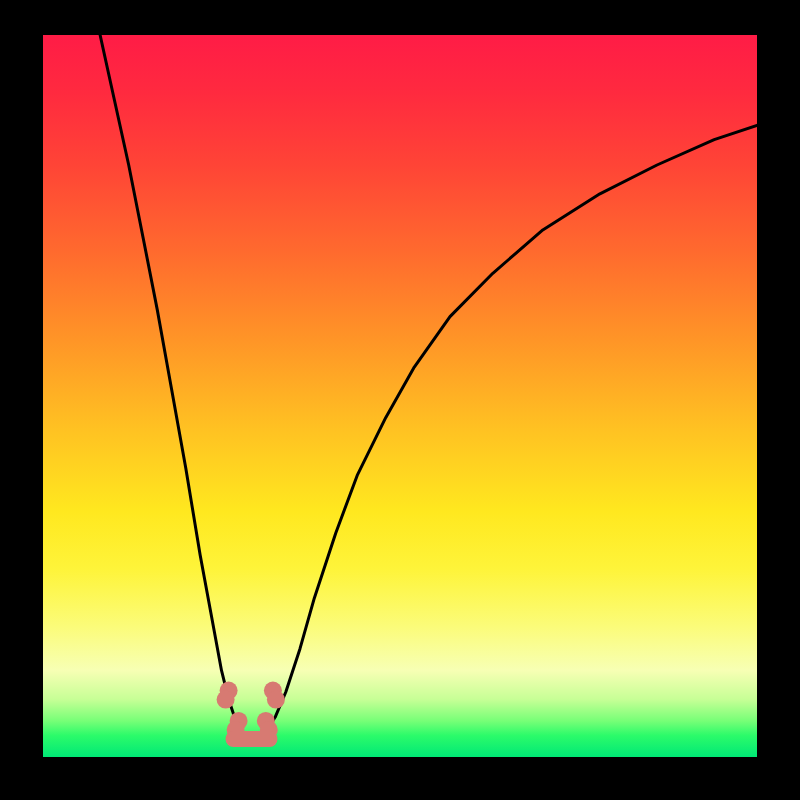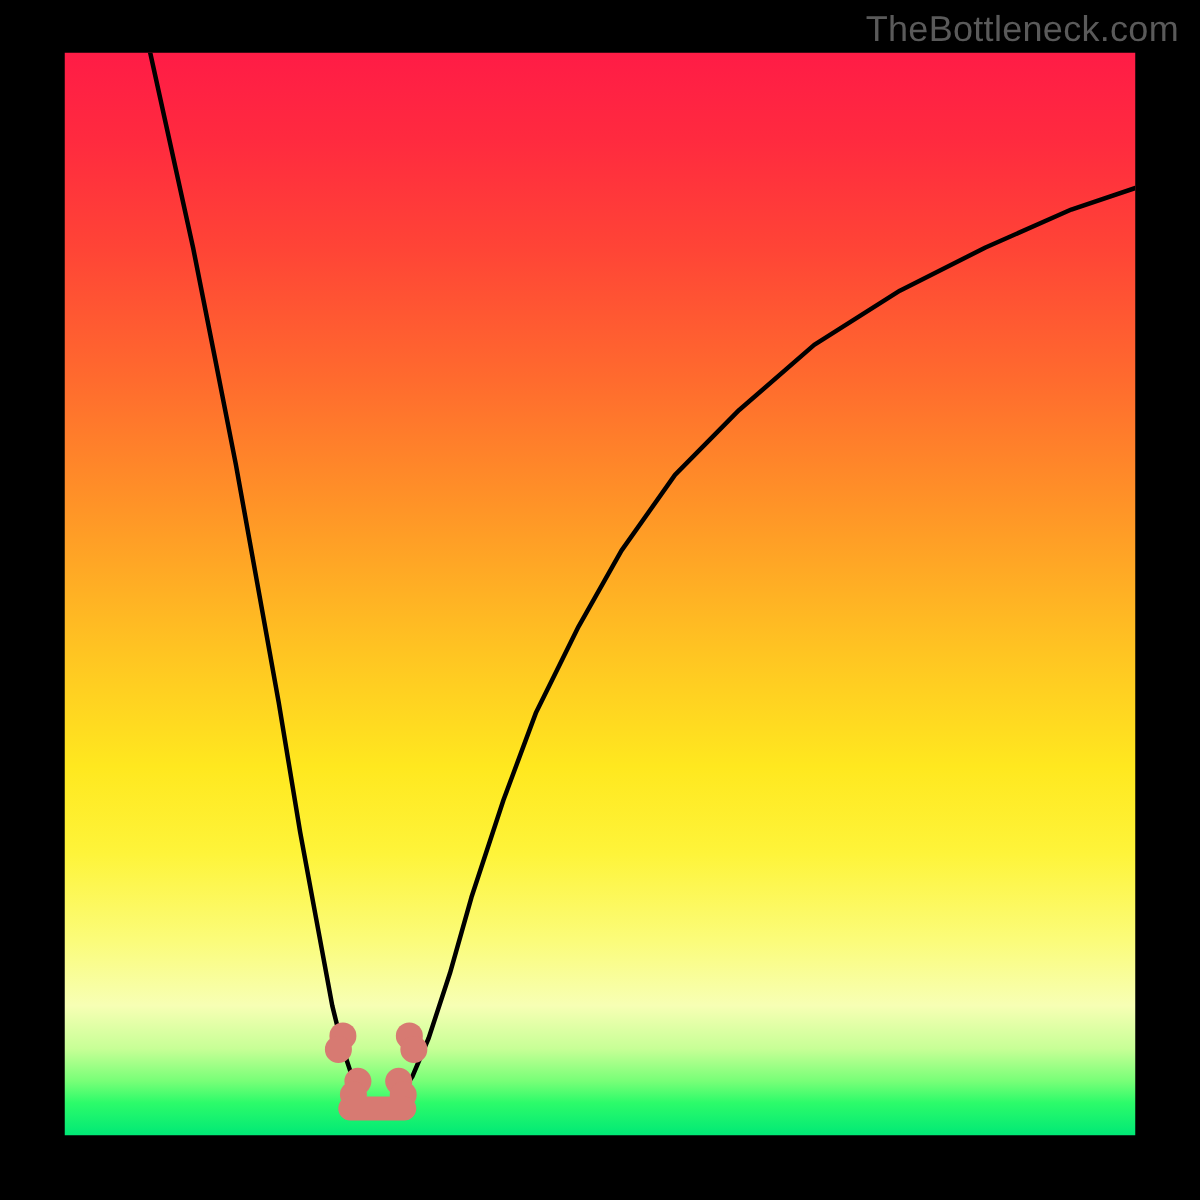--- a/index.html
+++ b/index.html
@@ -62,21 +62,20 @@
     position: absolute;
     inset: 0;
     width: 100%;
     height: 100%;
   }
 </style>
 </head>
 <body>
 
 <div class="frame">
-  <div class="watermark">TheBottleneck.com</div>
 
   <div class="plot-area">
     <div class="gradient"></div>
 
     <svg class="curve" viewBox="0 0 714 722" preserveAspectRatio="none">
       <g>
           <path d="M57.1 0.0 L71.4 65.0 L85.7 130.0 L100.0 202.2 L114.2 274.4 L128.5 353.8 L142.8 433.2 L157.1 519.8 L167.8 577.6 L178.5 635.4 L185.6 664.2 L192.8 685.9 L199.9 698.9" fill="none" stroke="#000000" stroke-width="3" stroke-linecap="round" stroke-linejoin="round"></path>
           <path d="M221.3 698.9 L232.1 682.3 L242.8 657.0 L257.0 613.7 L271.3 563.2 L292.7 498.2 L314.2 440.4 L342.7 382.7 L371.3 332.1 L407.0 281.6 L449.8 238.3 L499.8 194.9 L556.9 158.8 L614.0 130.0 L671.2 104.7 L714.0 90.3" fill="none" stroke="#000000" stroke-width="3" stroke-linecap="round" stroke-linejoin="round"></path>
           <path d="M199.9 698.9 L207.1 701.8 L214.2 701.8 L221.3 698.9" fill="none" stroke="#000000" stroke-width="3" stroke-linecap="round" stroke-linejoin="round"></path>
         </g>

